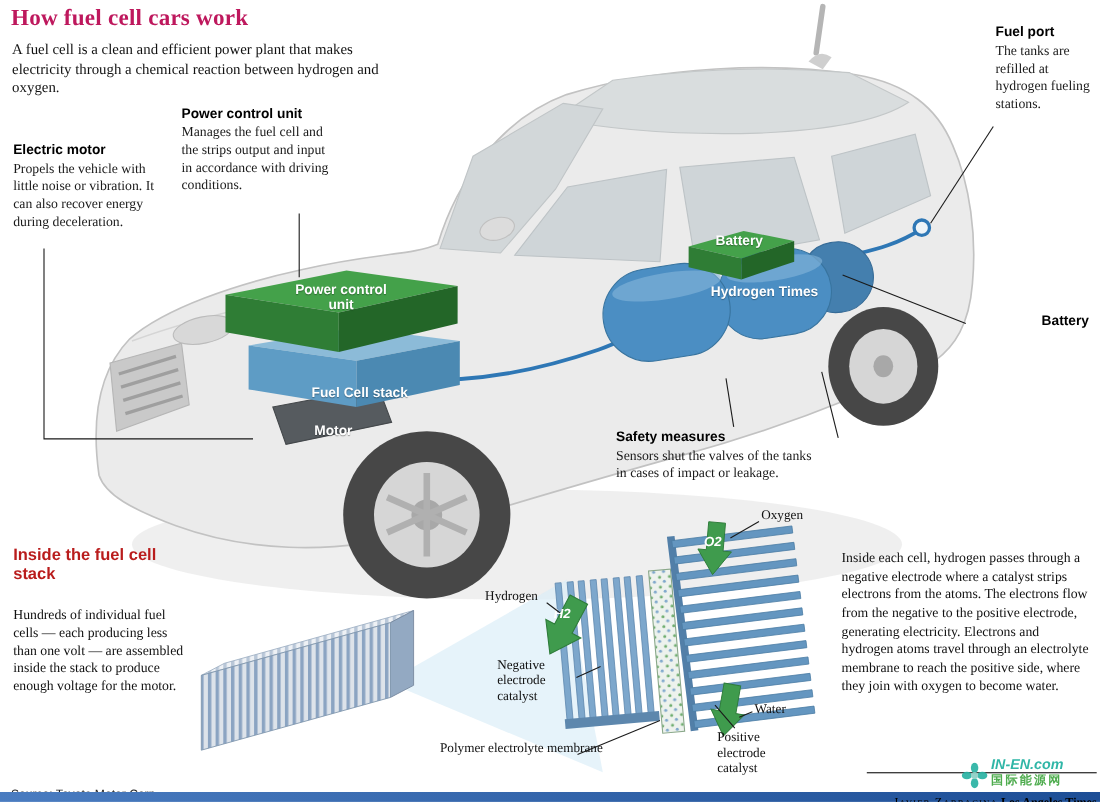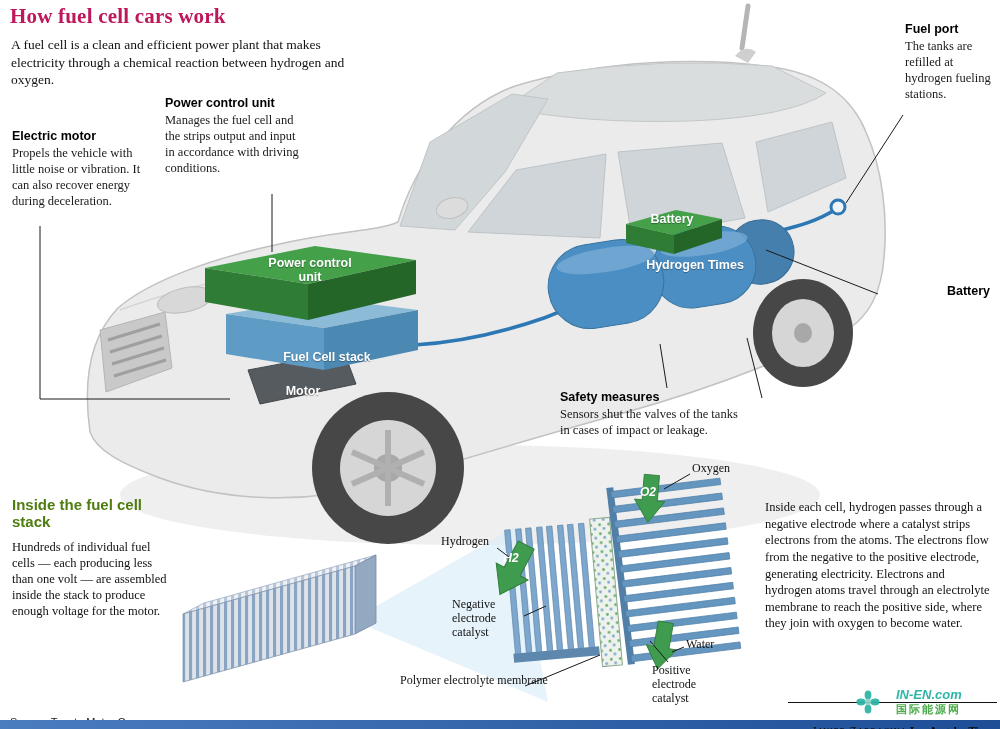--- a/index.html
+++ b/index.html
@@ -15,21 +15,21 @@
   .callout h3{font:bold 12.5px/1.2 "Liberation Sans",sans-serif;color:#000;margin-bottom:2px}
   .callout p{font:12.5px/1.27 "Liberation Serif",serif;color:#1a1a1a}
   .co-electric-motor{left:12px;top:129px;width:142px}
   .co-power-control-unit{left:165px;top:96px;width:135px}
   .co-fuel-port{left:905px;top:22px;width:88px}
   .co-battery{left:862px;top:284px;width:128px;text-align:right}
   .co-hydrogen-tanks{left:778px;top:400px;width:212px}
   .co-safety{left:560px;top:390px;width:178px}
 
   .stack-section{left:12px;top:496px;width:162px}
-  .stack-section h2{font:bold 15px/1.15 "Liberation Sans",sans-serif;color:#4d7c0f;margin-bottom:8px}
+  .stack-section h2{font:bold 15px/1.15 "Liberation Sans",sans-serif;color:#b91c1c;margin-bottom:20px}
   .stack-section p{font:12.5px/1.28 "Liberation Serif",serif}
 
   .explain{left:765px;top:499px;width:228px;font:12.5px/1.33 "Liberation Serif",serif}
 
   .car-label{position:absolute;color:#fff;font:bold 12.5px/1.15 "Liberation Sans",sans-serif;
              text-align:center;text-shadow:0 1px 1px rgba(0,0,0,.35)}
   .lbl-pcu{left:262px;top:256px;width:96px}
   .lbl-stack{left:262px;top:350px;width:130px}
   .lbl-motor{left:268px;top:384px;width:70px}
   .lbl-battery{left:630px;top:212px;width:84px}
@@ -41,21 +41,21 @@
   .dl-negative{left:452px;top:598px;width:72px}
   .dl-membrane{left:400px;top:674px;width:172px}
   .dl-positive{left:652px;top:664px;width:80px}
   .dl-water{left:686px;top:638px;width:50px}
 
   .source{left:10px;top:716px;font:11px "Liberation Sans",sans-serif;color:#222}
   .credit{left:788px;top:702px;width:209px;border-top:1px solid #111;padding-top:21px;
           text-align:right;font:11px "Liberation Serif",serif;color:#000;z-index:4}
   .credit-author{font-variant:small-caps;letter-spacing:1px}
   .credit-pub{font-weight:bold}
-  .watermark{left:856px;top:687px;display:flex;align-items:center;gap:16px;z-index:6;opacity:.92}
+  .watermark{left:874px;top:687px;display:flex;align-items:flex-end;gap:3px;z-index:6;opacity:.92}
   .wm-main{color:#1fb0a0;font:bold italic 13px "Liberation Sans",sans-serif;display:block}
   .wm-sub{color:#3fa53f;font:bold 11px "Liberation Sans",sans-serif;letter-spacing:2px;display:block}
   .bottom-bar{left:0;bottom:0;width:1000px;height:9px;
               background:linear-gradient(90deg,#4a7cc0,#1d4e96)}
 
   .gas-label{fill:#fff;font:italic bold 12px "Liberation Sans",sans-serif}
 </style>
 </head>
 <body>
 

